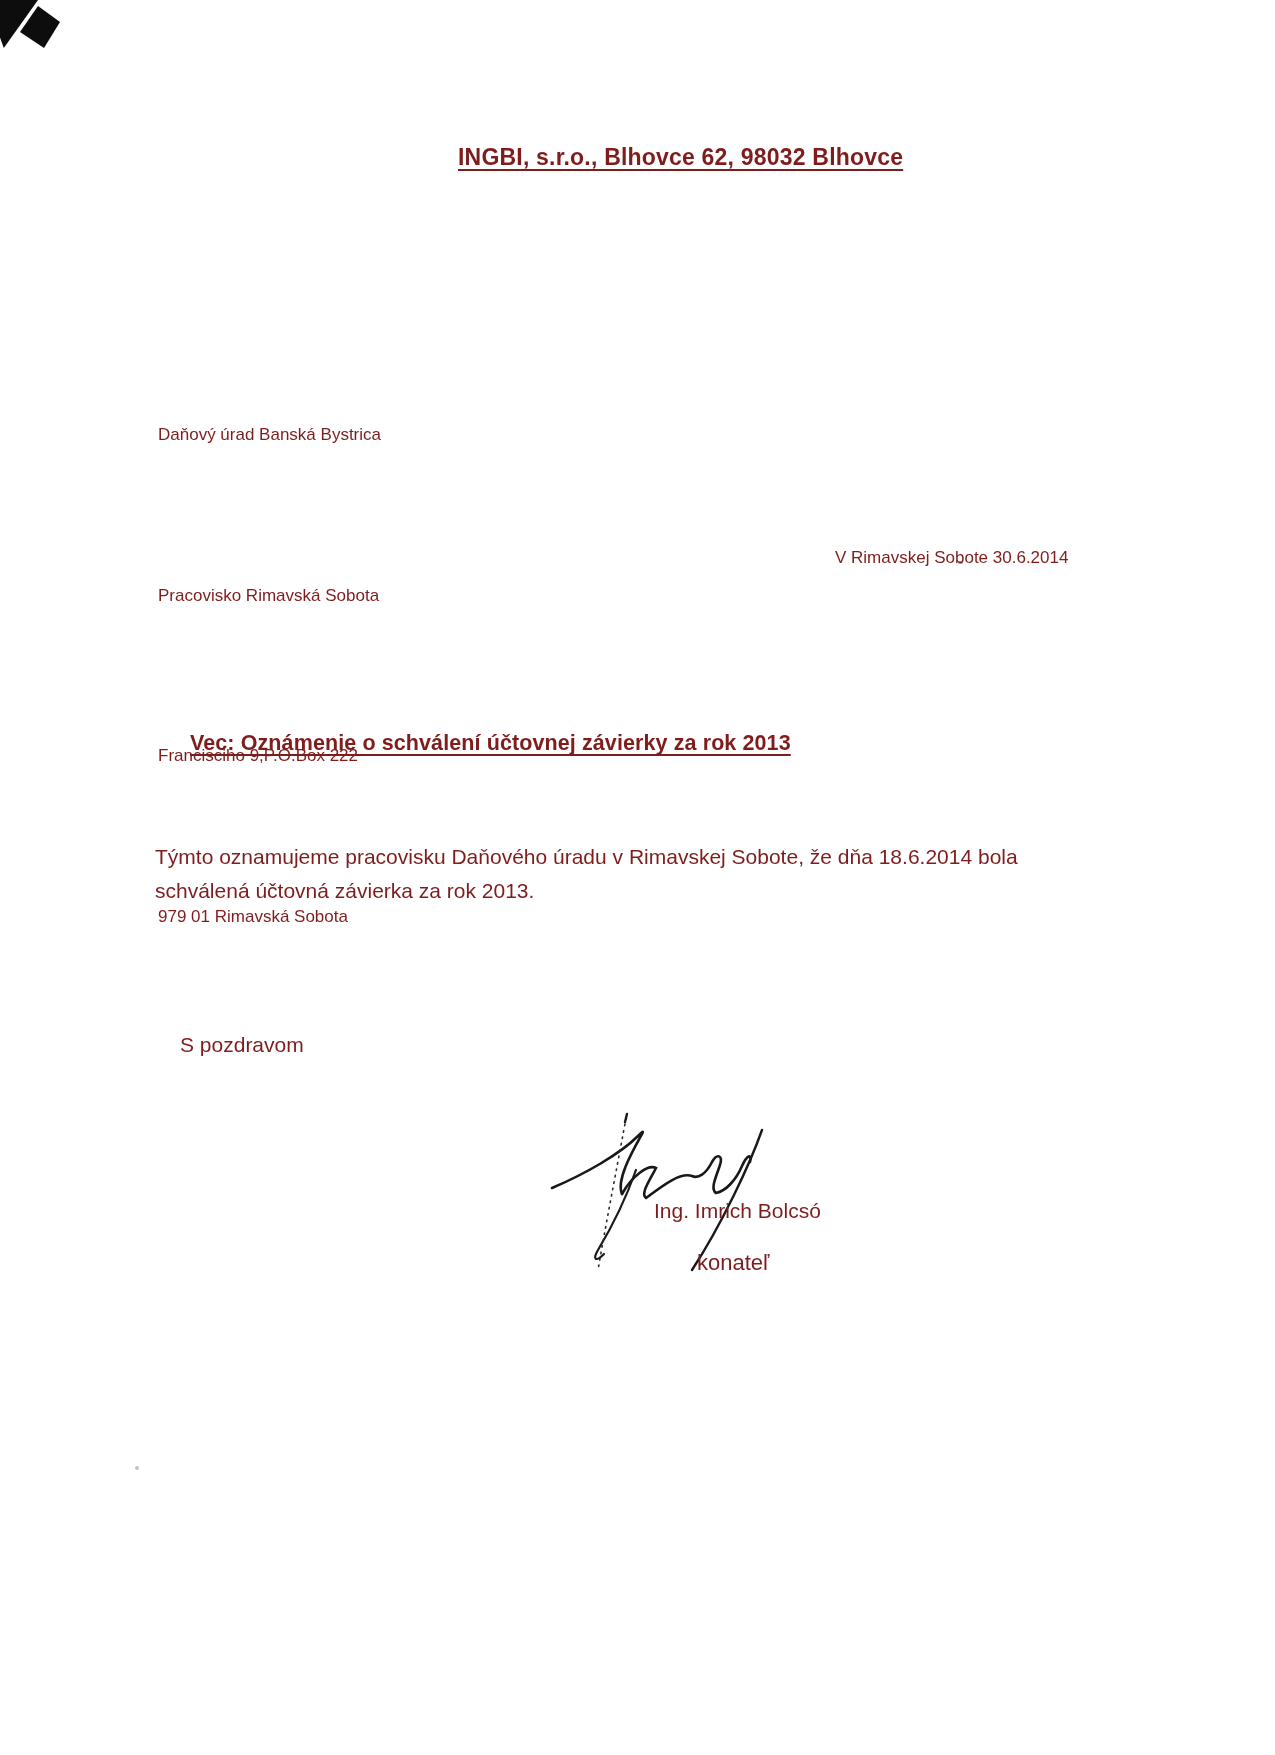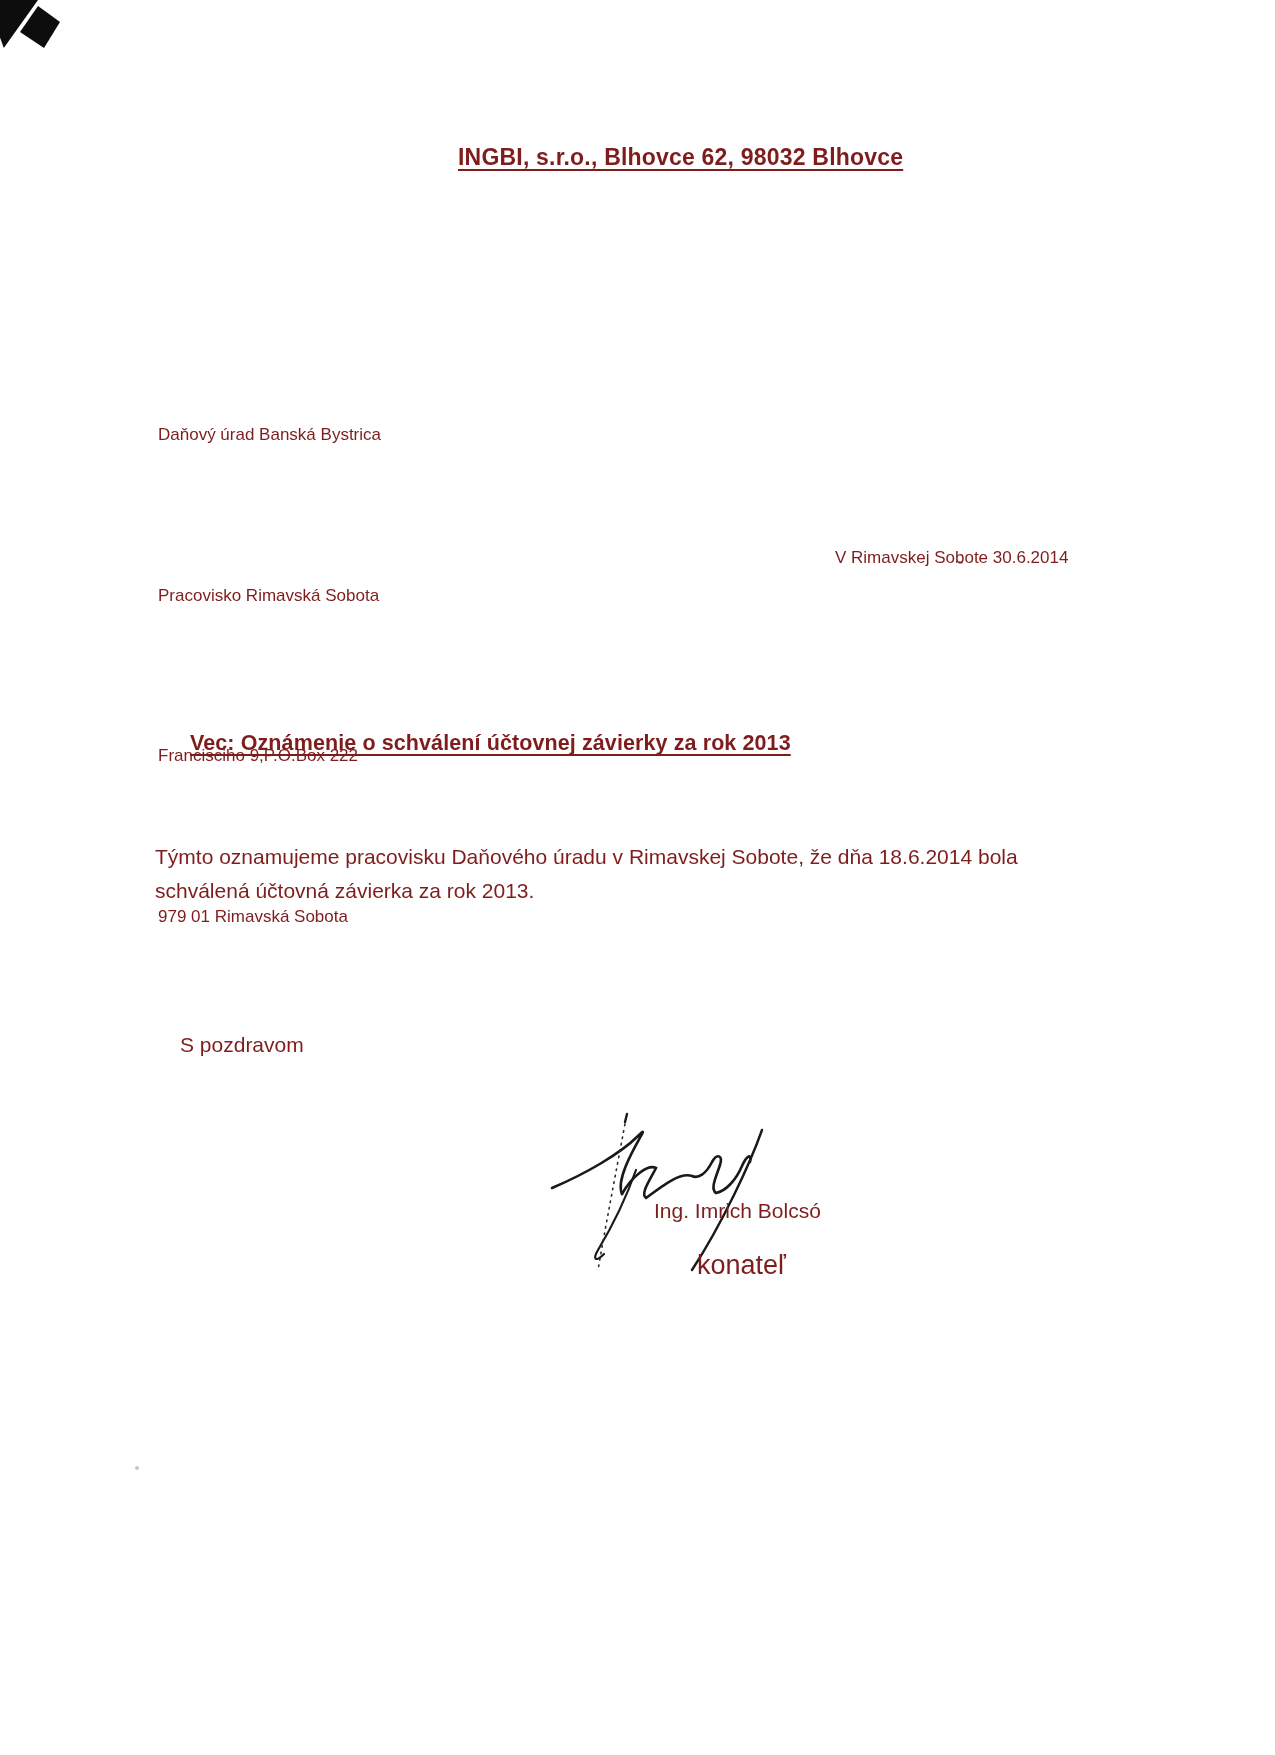--- a/index.html
+++ b/index.html
@@ -91,21 +91,21 @@
     font-size: 21px;
     margin-left: 20px;
   }
 
   .signer-name {
     left: 654px; top: 1199px;
     font-size: 21px;
   }
   .signer-title {
     left: 697px; top: 1250px;
-    font-size: 27px;
+    font-size: 22px;
   }
 
   .signature-svg {
     left: 540px; top: 1112px;
     width: 240px; height: 165px;
   }
 </style>
 </head>
 <body>
 

